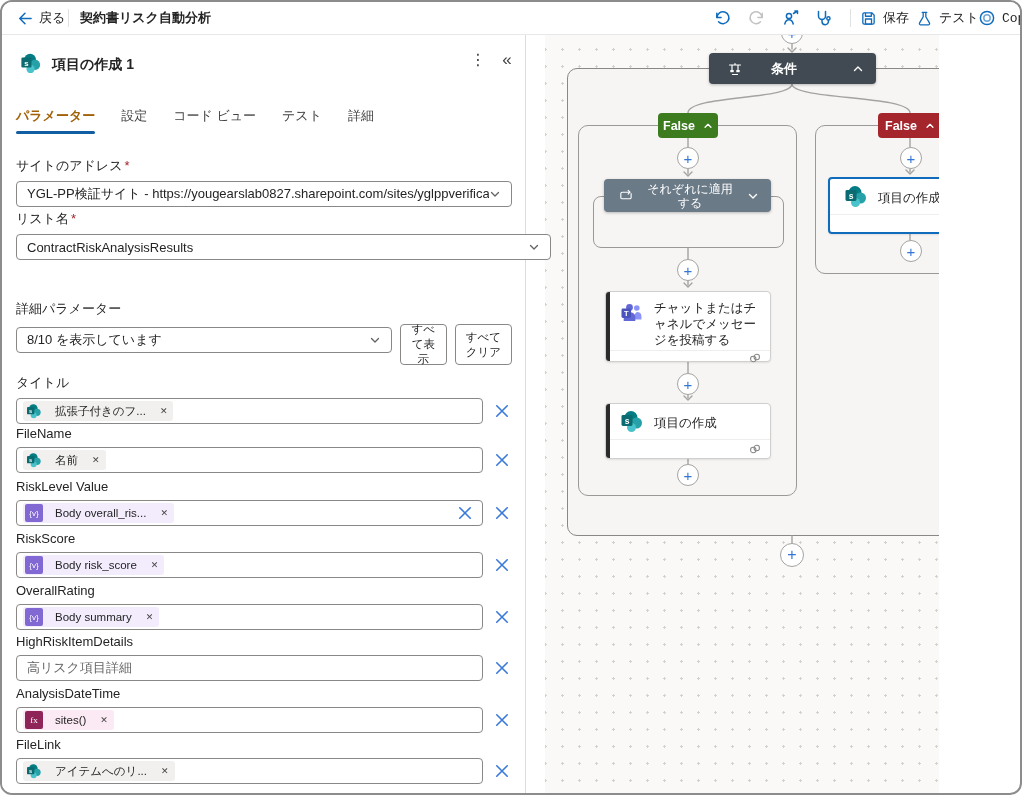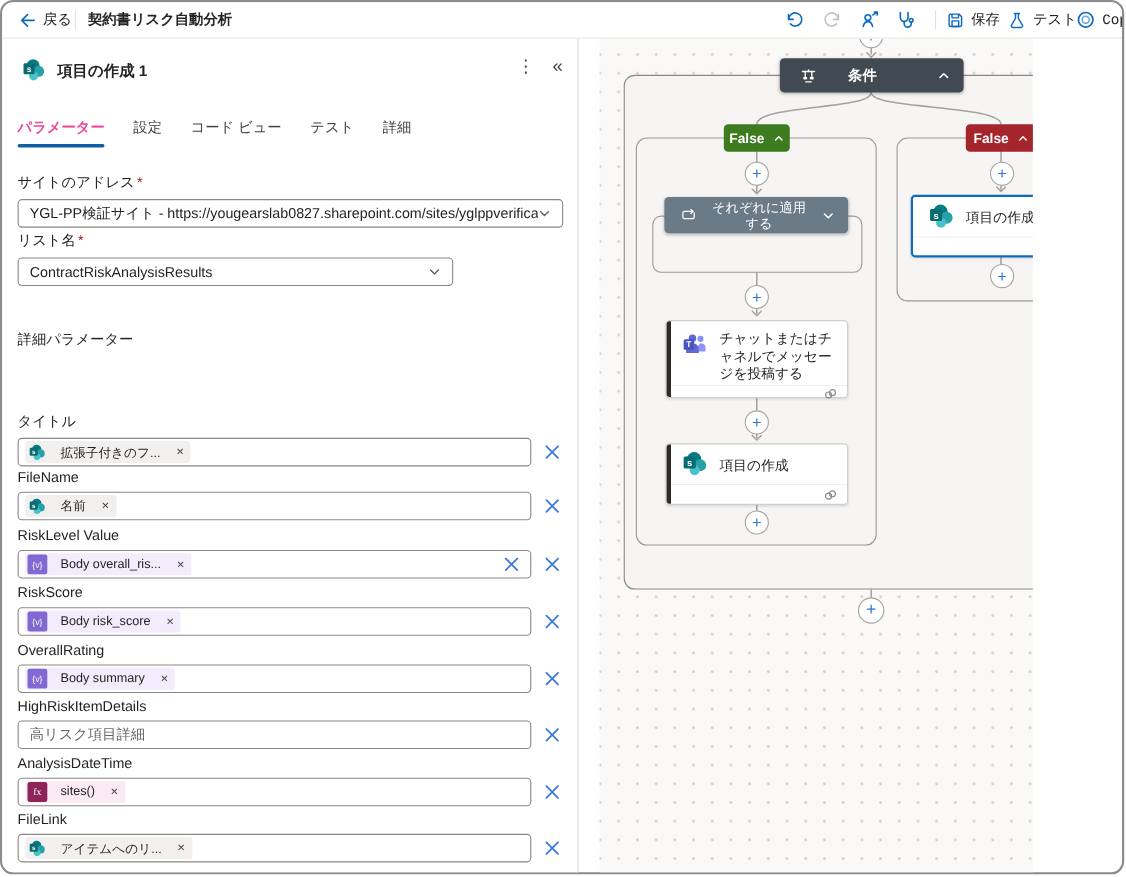--- a/index.html
+++ b/index.html
@@ -15,21 +15,21 @@
 
   
   .panel { position:absolute; top:33px; left:0; width:524px; height:762px; background:#fff; border-right:1px solid #dcdcdc; z-index:10; }
   .panel-header-icon { position:absolute; left:18px; top:17px; }
   .panel-title { position:absolute; left:50px; top:21px; font-size:14px; font-weight:bold; color:#242424; }
   .kebab { position:absolute; left:466px; top:15px; font-size:16px; color:#424242; width:20px; text-align:center; cursor:pointer; }
   .collapse { position:absolute; left:494px; top:15px; font-size:17px; color:#424242; width:22px; text-align:center; cursor:pointer; }
 
   .tabs { position:absolute; left:14px; top:72px; display:flex; gap:26px; }
   .tab { font-size:13px; color:#424242; position:relative; padding-bottom:9px; cursor:pointer; white-space:nowrap; }
-  .tab.active { color:#ec4899; font-weight:bold; }
+  .tab.active { color:#a16207; font-weight:bold; }
   .tab.active::after { content:""; position:absolute; left:0; right:0; bottom:0; height:3px; border-radius:2px; background:#115ea3; }
 
   .flabel { font-size:13px; color:#242424; margin-bottom:6px; white-space:nowrap; }
   .req { color:#a4262c; margin-left:2px; }
   .frow { position:absolute; left:14px; width:496px; }
   .fline { display:flex; align-items:center; }
 
   .selectbox { height:26px; border:1px solid #8a8886; border-radius:4px; background:#fff; display:flex; align-items:center; padding:0 10px; font-size:13px; color:#242424; }
   .selectbox .val { flex:1; overflow:hidden; white-space:nowrap; }
   .tokfield { flex:1; height:26px; border:1px solid #8a8886; border-radius:4px; background:#fff; display:flex; align-items:center; padding:0 6px; }
@@ -171,30 +171,40 @@
       <div class="selectbox" style="width:496px;">
         <span class="val">YGL-PP検証サイト - https://yougearslab0827.sharepoint.com/sites/yglppverification</span>
         <svg width="12" height="12" viewBox="0 0 12 12" fill="none" stroke="#616161" stroke-width="1.3" stroke-linecap="round" stroke-linejoin="round">
             <path d="M2.5 4.5 6 8l3.5-3.5"></path>
           </svg>
       </div>
     </div>
 
     <div class="frow" style="top:175px;">
       <div class="flabel"><span>リスト名</span><span class="req">*</span></div>
-      <div class="selectbox" style="width:396px;">
+      <div class="selectbox" style="width:535px;">
         <span class="val">ContractRiskAnalysisResults</span>
         <svg width="12" height="12" viewBox="0 0 12 12" fill="none" stroke="#616161" stroke-width="1.3" stroke-linecap="round" stroke-linejoin="round">
             <path d="M2.5 4.5 6 8l3.5-3.5"></path>
           </svg>
       </div>
     </div>
 
     <div class="frow" style="top:265px;">
       <div class="flabel">詳細パラメーター</div>
+      <div style="display:flex; align-items:flex-start; gap:8px;">
+        <div class="selectbox" style="width:381px; margin-top:3px;">
+          <span class="val">8/10 を表示しています</span>
+          <svg width="12" height="12" viewBox="0 0 12 12" fill="none" stroke="#616161" stroke-width="1.3" stroke-linecap="round" stroke-linejoin="round">
+              <path d="M2.5 4.5 6 8l3.5-3.5"></path>
+            </svg>
+        </div>
+        <button class="adv-btn" style="width:47px;">すべて表示</button>
+        <button class="adv-btn" style="width:58px;">すべてクリア</button>
+      </div>
     </div>
 
     <div class="frow" style="top:339px;">
       <div class="flabel">タイトル</div>
       <div class="fline">
         <div class="tokfield">
           <span class="chip chip-sp">
             <span class="chip-badge">
                 <svg width="16" height="16" viewBox="0 0 24 24">
                   <circle cx="11" cy="8.5" r="6.5" fill="#047c83"></circle>

